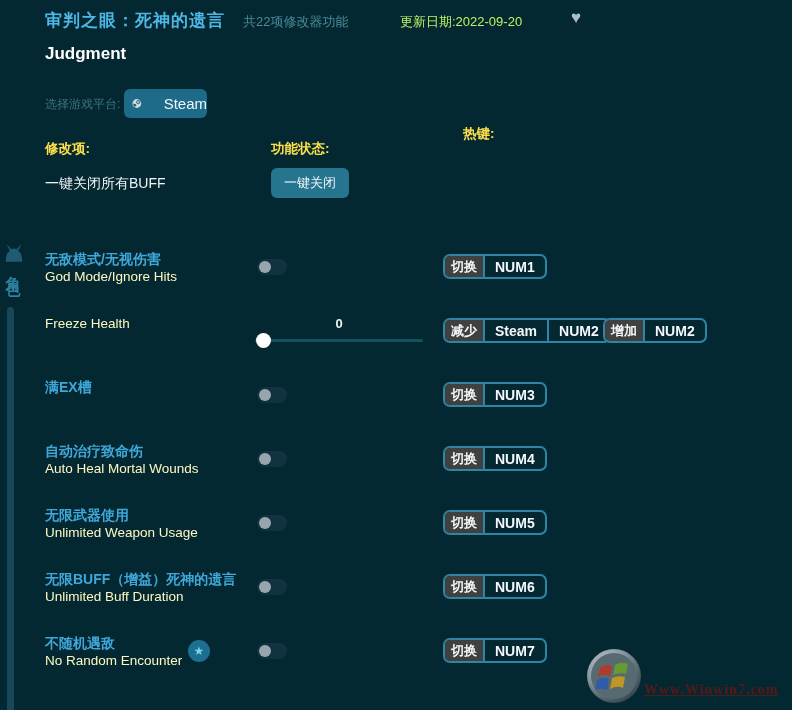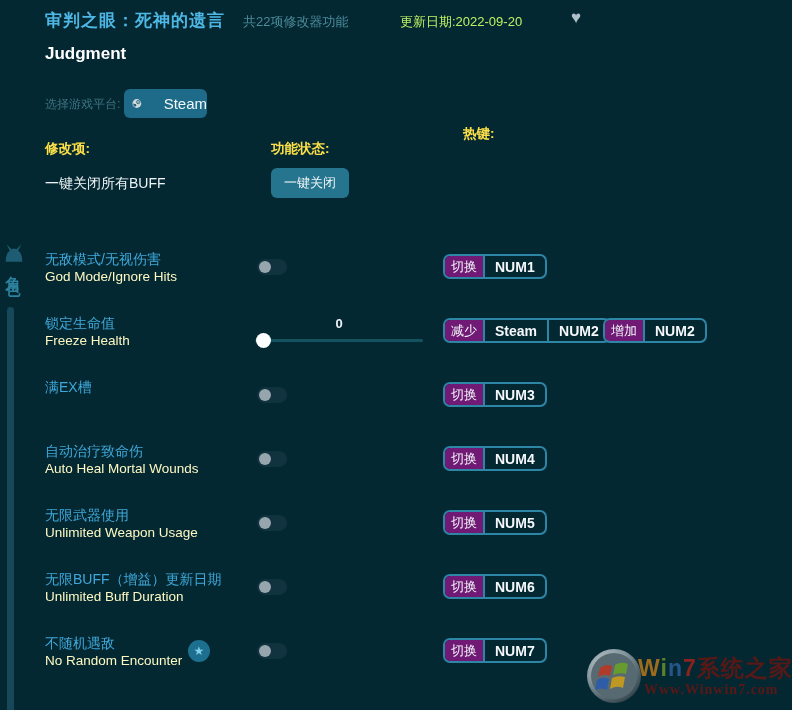--- a/index.html
+++ b/index.html
@@ -51,39 +51,39 @@
     left:3px; top:264px; font-size:15px; font-weight:bold; color:#2d82a0;
     writing-mode:vertical-rl; text-orientation:upright; letter-spacing:6px;
   }
   .side-bar {
     left:7px; top:307px; width:7px; height:403px;
     background:#16485a; border-radius:4px 4px 0 0;
   }
 
   
   .labels { left:45px; width:230px; }
-  .labels .cn { font-size:14px; font-weight:normal; color:#3fa8da; line-height:17px; }
+  .labels .cn { font-size:14px; font-weight:bold; color:#3fa8da; line-height:17px; }
   .labels .en { font-size:13.5px; font-weight:normal; color:#fef9c3; line-height:17px; }
 
   .toggle {
     left:257px; width:30px; height:16px;
     background:#10333f; border-radius:8px; cursor:pointer;
   }
   .toggle .knob {
     position:absolute; left:2px; top:2px; width:12px; height:12px;
     border-radius:50%; background:#97a5ad;
   }
 
   .hotkey {
     display:inline-flex; align-items:stretch; height:25px;
     border:2px solid #2e86a6; border-radius:7px; overflow:hidden;
     background:transparent; cursor:pointer;
   }
   .hk-action {
-    background:#701a75; color:#f2f7f9; font-size:13px; font-weight:normal;
+    background:#404040; color:#f2f7f9; font-size:13px; font-weight:bold;
     display:flex; align-items:center; padding:0 6px;
   }
   .hk-key {
     color:#f4f8fa; font-size:14px; font-weight:bold;
     display:flex; align-items:center; padding:0 10px;
     border-left:2px solid #2e86a6;
   }
   .hk-key:first-child { border-left:none; }
 
   
@@ -100,21 +100,21 @@
   
   .watermark { left:586px; top:645px; width:206px; height:65px; opacity:0.82; }
   .wm-logo { position:absolute; left:0; top:3px; }
   .wm-brand { position:absolute; left:52px; top:8px; font-size:23px; font-weight:bold; letter-spacing:1px; white-space:nowrap; }
   .wm-w  { color:#c07a18; }
   .wm-i  { color:#6d9428; }
   .wm-n  { color:#2f5f9e; }
   .wm-7  { color:#a8221a; }
   .wm-cn { color:#6b1511; }
   .wm-url { position:absolute; left:58px; top:37px; font-size:14px; font-weight:bold;
-            font-family:"Liberation Serif","DejaVu Serif",serif; color:#6b1511; letter-spacing:1px; }
+            font-family:"Liberation Serif","DejaVu Serif",serif; color:#6b1511; letter-spacing:1px;text-decoration:underline; }
 </style>
 </head>
 <body>
 
 <div class="abs title-cn">审判之眼：死神的遗言</div>
 <div class="abs feature-count">共22项修改器功能</div>
 <div class="abs update-date">更新日期:2022-09-20</div>
 <div class="abs heart">♥</div>
 <div class="abs title-en">Judgment</div>
 
@@ -149,21 +149,20 @@
 </div>
 <div class="abs toggle" style="top:259px">
     <span class="knob"></span>
   </div>
 <div class="abs hotkey" style="left:443px; top:254px">
   <span class="hk-action">切换</span>
   <span class="hk-key">NUM1</span>
 </div>
 
 <div class="abs labels" style="top:315px">
-  <div class="cn">锁定生命值</div>
   <div class="en">Freeze Health</div>
 </div>
 <div class="abs slider-value">0</div>
 <div class="abs slider-track"></div>
 <div class="abs slider-knob"></div>
 <div class="abs hotkey" style="left:443px; top:318px">
   <span class="hk-action">减少</span>
   <span class="hk-key">Steam</span>
   <span class="hk-key">NUM2</span>
 </div>
@@ -201,21 +200,21 @@
 </div>
 <div class="abs toggle" style="top:515px">
     <span class="knob"></span>
   </div>
 <div class="abs hotkey" style="left:443px; top:510px">
   <span class="hk-action">切换</span>
   <span class="hk-key">NUM5</span>
 </div>
 
 <div class="abs labels" style="top:571px">
-  <div class="cn">无限BUFF（增益）更新日期</div>
+  <div class="cn">无限BUFF（增益）死神的遗言</div>
   <div class="en">Unlimited Buff Duration</div>
 </div>
 <div class="abs toggle" style="top:579px">
     <span class="knob"></span>
   </div>
 <div class="abs hotkey" style="left:443px; top:574px">
   <span class="hk-action">切换</span>
   <span class="hk-key">NUM6</span>
 </div>
 
@@ -241,17 +240,14 @@
         <stop offset="100%" stop-color="#3d4a52"></stop>
       </radialGradient>
     </defs>
     <circle cx="28" cy="28" r="27" fill="url(#orb)"></circle>
     <circle cx="28" cy="28" r="23" fill="#6a7880"></circle>
     <path d="M14 20 Q20 15 26 18 L24 28 Q18 25 12 29 Z" fill="#d8402a"></path>
     <path d="M29 17 Q35 13 42 16 L40 26 Q34 24 27 27 Z" fill="#7db32f"></path>
     <path d="M11 32 Q17 28 23 31 L21 42 Q16 39 9 42 Z" fill="#3968c0"></path>
     <path d="M26 30 Q32 27 39 29 L37 40 Q31 37 24 41 Z" fill="#e8b021"></path>
   </svg>
-  <div class="wm-brand">
-    <span class="wm-w">W</span><span class="wm-i">i</span><span class="wm-n">n</span><span class="wm-7">7</span><span class="wm-cn">系统之家</span>
-  </div>
   <div class="wm-url">Www.Winwin7.com</div>
 </div>
 
 </body></html>

